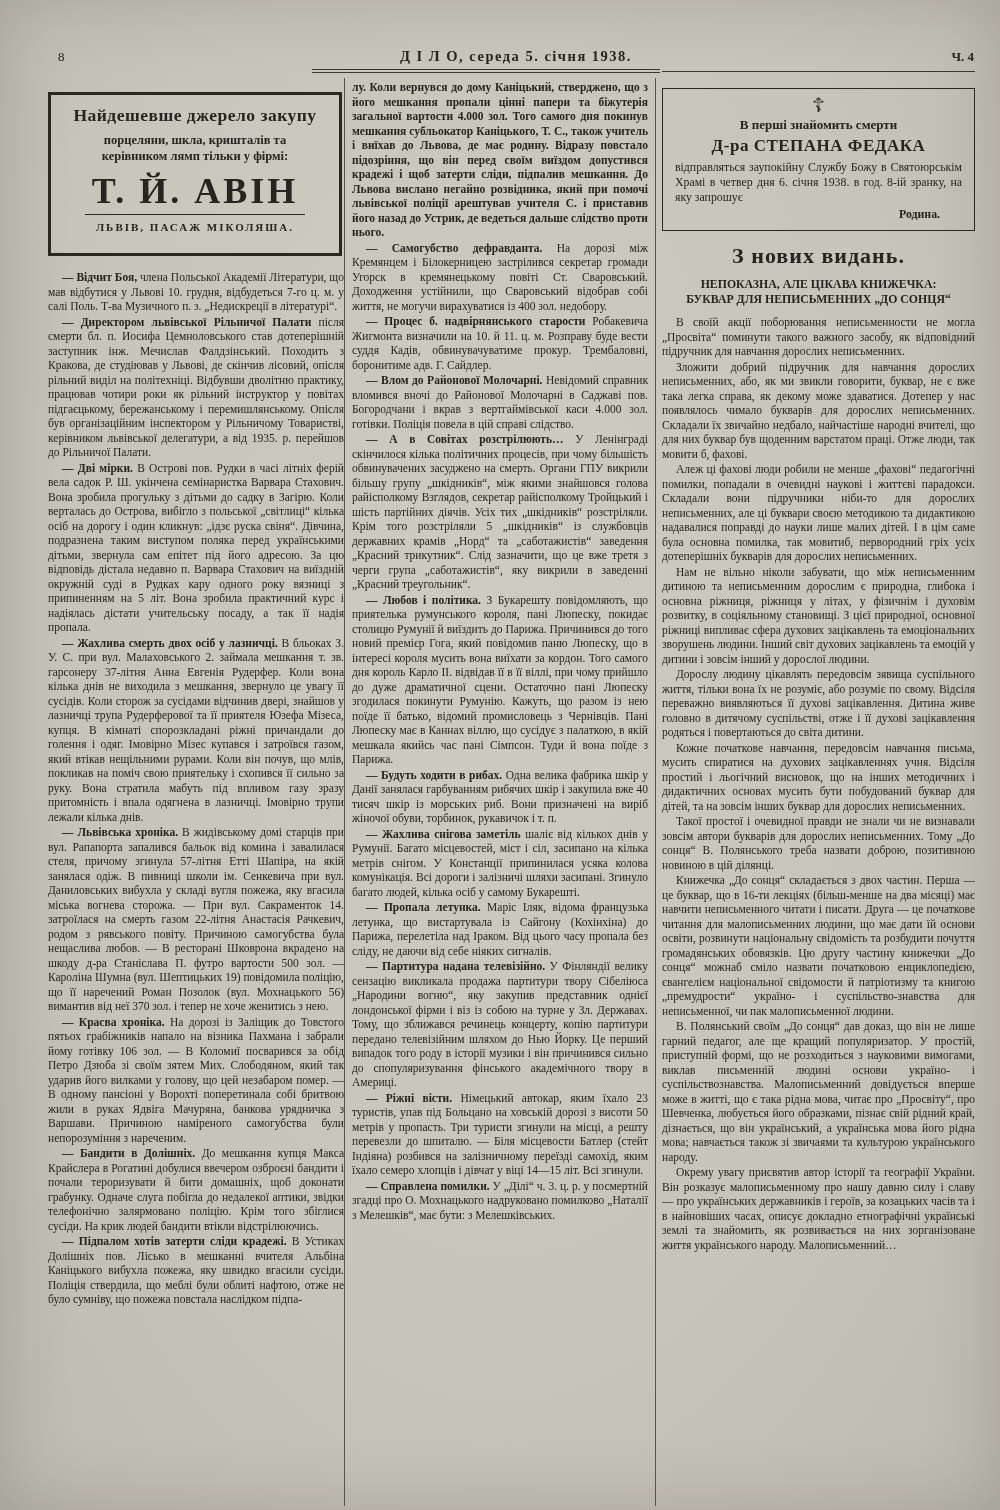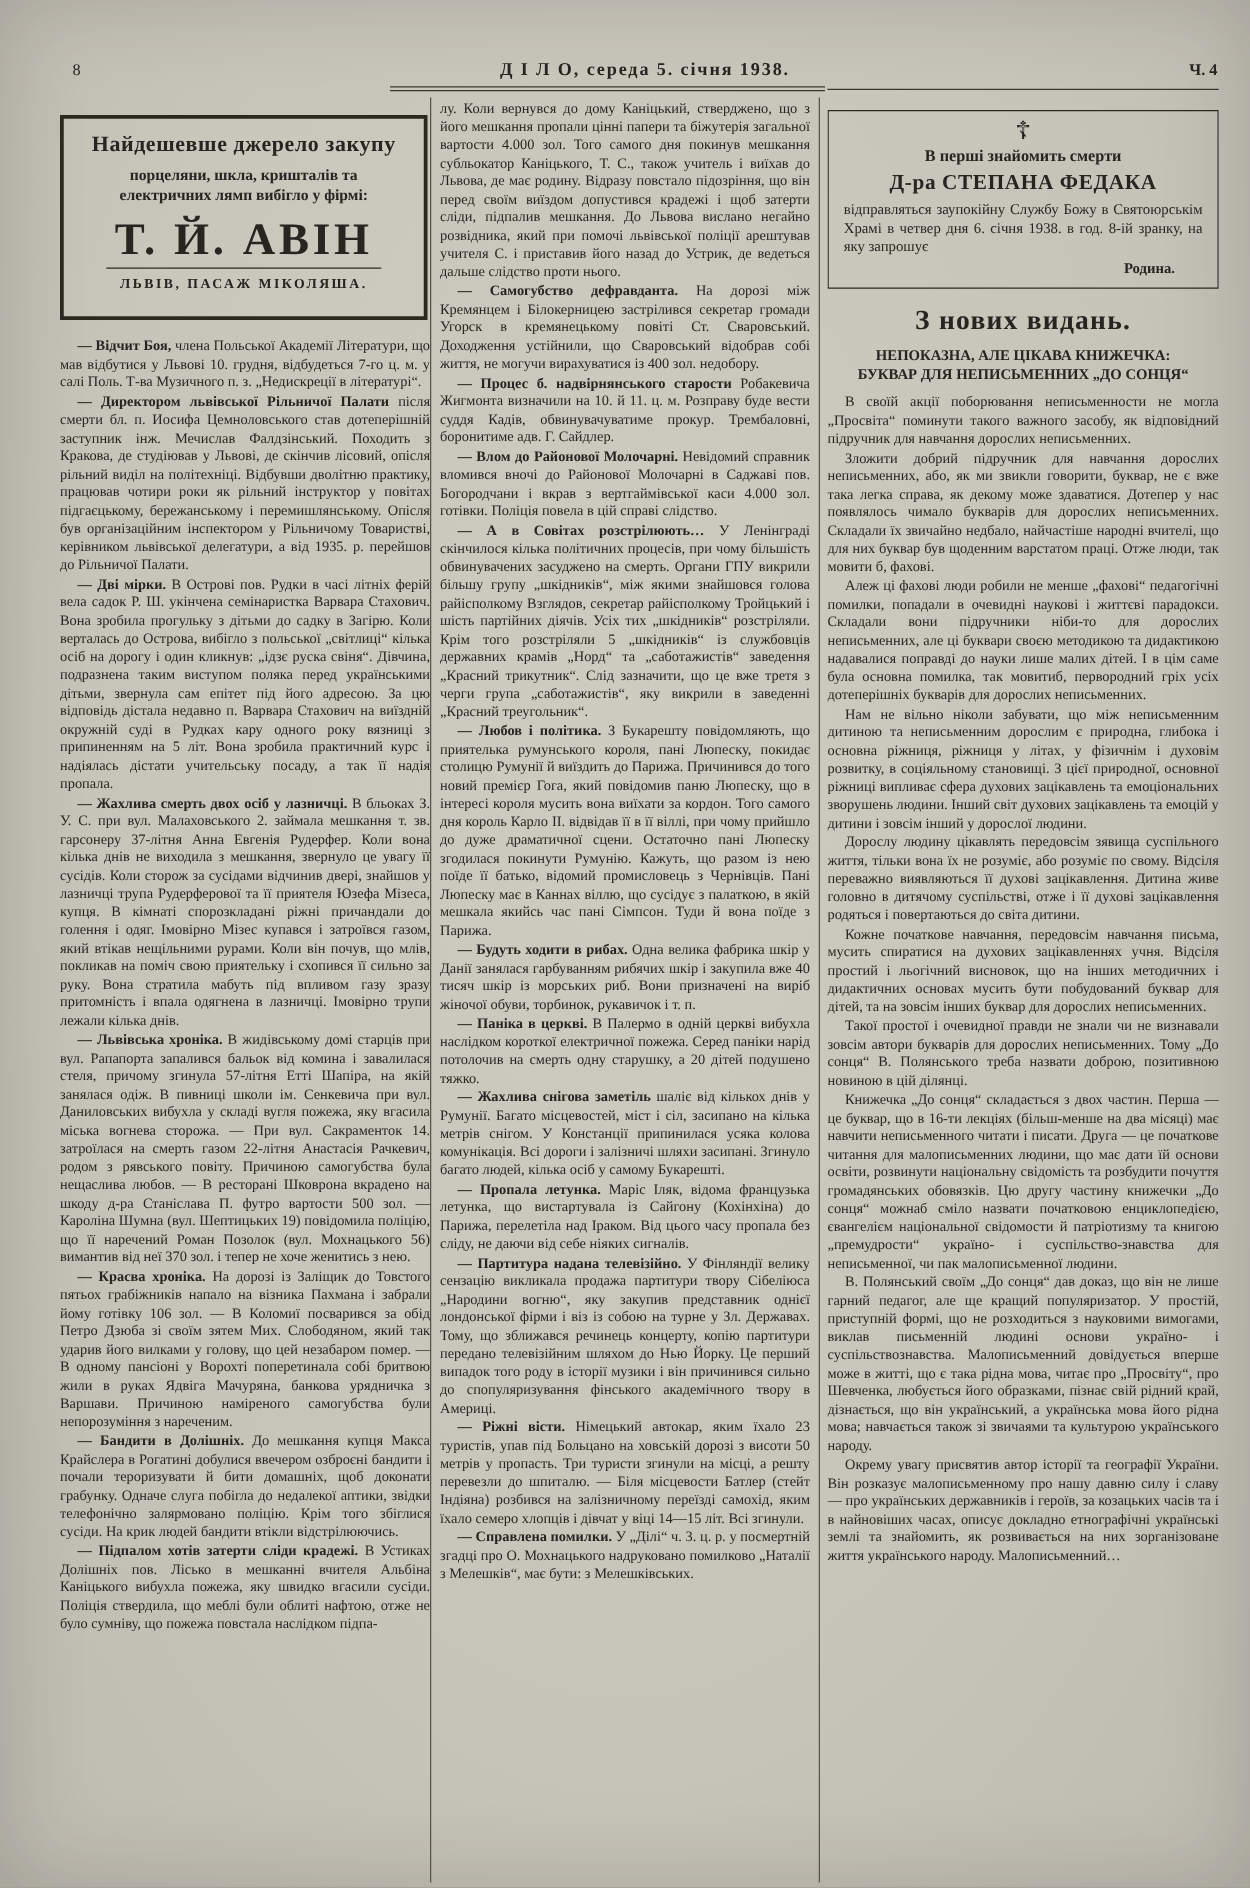--- a/index.html
+++ b/index.html
@@ -23,21 +23,21 @@
   .vrule { position:absolute; top:78px; bottom:4px; width:1px; background:#57544b; }
   .v1 { left:344px; } .v2 { left:655px; }
 
   
   .col { position:absolute; overflow:hidden; text-align:justify; }
   .col-left  { left:48px;  top:86px; width:296px; height:1420px; }
   .col-mid   { left:352px; top:79px; width:296px; height:1428px; }
   .col-right { left:662px; top:84px; width:313px; height:1424px; }
 
   .para { font-size:11.5px; line-height:14.5px; text-indent:14px; margin:1px 0; }
-  .para.noindent { text-indent:0; }
+  .para.noindent { text-indent:0;font-weight:bold; }
   .lead { font-weight:bold; }
 
   
   .adbox { border:3px solid #2b2820; padding:10px 8px 20px; text-align:center; margin:6px 2px 14px 0;
     background:rgba(255,255,255,0.04); }
   .ad-l1 { font-weight:bold; font-size:17.5px; letter-spacing:.5px; margin-bottom:6px; }
   .ad-l2, .ad-l3 { font-weight:bold; font-size:12.5px; line-height:16px; }
   .ad-brand { font-weight:bold; font-size:36px; letter-spacing:3px; margin:6px 0 2px; }
   .ad-rule { height:1px; background:#2b2820; margin:2px 26px 6px; }
   .ad-l4 { font-weight:bold; font-size:11px; letter-spacing:2px; }
@@ -65,21 +65,21 @@
   </div>
   <div class="rule-double"></div>
   <div class="rule-right"></div>
   <div class="vrule v1"></div>
   <div class="vrule v2"></div>
 
   <div class="col col-left">
     <div class="adbox">
       <div class="ad-l1">Найдешевше джерело закупу</div>
       <div class="ad-l2">порцеляни, шкла, кришталів та</div>
-      <div class="ad-l3">електричних лямп вибігло у фірмі:</div>
+      <div class="ad-l3">керівником лямп тільки у фірмі:</div>
       <div class="ad-brand">Т. Й. АВІН</div>
       <div class="ad-rule"></div>
       <div class="ad-l4">ЛЬВІВ, ПАСАЖ МІКОЛЯША.</div>
     </div>
     <div>
         <p class="para"><span class="lead">— Відчит Боя,</span> члена Польської Академії Літератури, що мав відбутися у Львові 10. грудня, відбудеться 7-го ц. м. у салі Поль. Т-ва Музичного п. з. „Недискреції в літературі“.</p>
         <p class="para"><span class="lead">— Директором львівської Рільничої Палати</span> після смерти бл. п. Иосифа Цемноловського став дотеперішній заступник інж. Мечислав Фалдзінський. Походить з Кракова, де студіював у Львові, де скінчив лісовий, опісля рільний виділ на політехніці. Відбувши дволітню практику, працював чотири роки як рільний інструктор у повітах підгаєцькому, бережанському і перемишлянському. Опісля був організаційним інспектором у Рільничому Товаристві, керівником львівської делегатури, а від 1935. р. перейшов до Рільничої Палати.</p>
         <p class="para"><span class="lead">— Дві мірки.</span> В Острові пов. Рудки в часі літніх ферій вела садок Р. Ш. укінчена семінаристка Варвара Стахович. Вона зробила прогульку з дітьми до садку в Загірю. Коли верталась до Острова, вибігло з польської „світлиці“ кілька осіб на дорогу і один кликнув: „ідзє руска свіня“. Дівчина, подразнена таким виступом поляка перед українськими дітьми, звернула сам епітет під його адресою. За цю відповідь дістала недавно п. Варвара Стахович на виїздній окружній суді в Рудках кару одного року вязниці з припиненням на 5 літ. Вона зробила практичний курс і надіялась дістати учительську посаду, а так її надія пропала.</p>
         <p class="para"><span class="lead">— Жахлива смерть двох осіб у лазничці.</span> В бльоках З. У. С. при вул. Малаховського 2. займала мешкання т. зв. гарсонеру 37-літня Анна Евгенія Рудерфер. Коли вона кілька днів не виходила з мешкання, звернуло це увагу її сусідів. Коли сторож за сусідами відчинив двері, знайшов у лазничці трупа Рудерферової та її приятеля Юзефа Мізеса, купця. В кімнаті спорозкладані ріжні причандали до голення і одяг. Імовірно Мізес купався і затроївся газом, який втікав нещільними рурами. Коли він почув, що млів, покликав на поміч свою приятельку і схопився її сильно за руку. Вона стратила мабуть під впливом газу зразу притомність і впала одягнена в лазничці. Імовірно трупи лежали кілька днів.</p>
         <p class="para"><span class="lead">— Львівська хроніка.</span> В жидівському домі старців при вул. Рапапорта запалився бальок від комина і завалилася стеля, причому згинула 57-літня Етті Шапіра, на якій занялася одіж. В пивниці школи ім. Сенкевича при вул. Даниловських вибухла у складі вугля пожежа, яку вгасила міська вогнева сторожа. — При вул. Сакраменток 14. затроїлася на смерть газом 22-літня Анастасія Рачкевич, родом з рявського повіту. Причиною самогубства була нещаслива любов. — В ресторані Шковрона вкрадено на шкоду д-ра Станіслава П. футро вартости 500 зол. — Кароліна Шумна (вул. Шептицьких 19) повідомила поліцію, що її наречений Роман Позолок (вул. Мохнацького 56) вимантив від неї 370 зол. і тепер не хоче женитись з нею.</p>
@@ -91,21 +91,20 @@
 
   <div class="col col-mid">
     <div>
         <p class="para noindent">лу. Коли вернувся до дому Каніцький, стверджено, що з його мешкання пропали цінні папери та біжутерія загальної вартости 4.000 зол. Того самого дня покинув мешкання субльокатор Каніцького, Т. С., також учитель і виїхав до Львова, де має родину. Відразу повстало підозріння, що він перед своїм виїздом допустився крадежі і щоб затерти сліди, підпалив мешкання. До Львова вислано негайно розвідника, який при помочі львівської поліції арештував учителя С. і приставив його назад до Устрик, де ведеться дальше слідство проти нього.</p>
         <p class="para"><span class="lead">— Самогубство дефравданта.</span> На дорозі між Кремянцем і Білокерницею застрілився секретар громади Угорск в кремянецькому повіті Ст. Сваровський. Доходження устійнили, що Сваровський відобрав собі життя, не могучи вирахуватися із 400 зол. недобору.</p>
         <p class="para"><span class="lead">— Процес б. надвірнянського старости</span> Робакевича Жигмонта визначили на 10. й 11. ц. м. Розправу буде вести суддя Кадів, обвинувачуватиме прокур. Трембаловні, боронитиме адв. Г. Сайдлер.</p>
         <p class="para"><span class="lead">— Влом до Районової Молочарні.</span> Невідомий справник вломився вночі до Районової Молочарні в Саджаві пов. Богородчани і вкрав з вертгаймівської каси 4.000 зол. готівки. Поліція повела в цій справі слідство.</p>
         <p class="para"><span class="lead">— А в Совітах розстрілюють…</span> У Ленінграді скінчилося кілька політичних процесів, при чому більшість обвинувачених засуджено на смерть. Органи ГПУ викрили більшу групу „шкідників“, між якими знайшовся голова райісполкому Взглядов, секретар райісполкому Тройцький і шість партійних діячів. Усіх тих „шкідників“ розстріляли. Крім того розстріляли 5 „шкідників“ із службовців державних крамів „Норд“ та „саботажистів“ заведення „Красний трикутник“. Слід зазначити, що це вже третя з черги група „саботажистів“, яку викрили в заведенні „Красний треугольник“.</p>
         <p class="para"><span class="lead">— Любов і політика.</span> З Букарешту повідомляють, що приятелька румунського короля, пані Люпеску, покидає столицю Румунії й виїздить до Парижа. Причинився до того новий премієр Гога, який повідомив паню Люпеску, що в інтересі короля мусить вона виїхати за кордон. Того самого дня король Карло II. відвідав її в її віллі, при чому прийшло до дуже драматичної сцени. Остаточно пані Люпеску згодилася покинути Румунію. Кажуть, що разом із нею поїде її батько, відомий промисловець з Чернівців. Пані Люпеску має в Каннах віллю, що сусідує з палаткою, в якій мешкала якийсь час пані Сімпсон. Туди й вона поїде з Парижа.</p>
         <p class="para"><span class="lead">— Будуть ходити в рибах.</span> Одна велика фабрика шкір у Данії занялася гарбуванням рибячих шкір і закупила вже 40 тисяч шкір із морських риб. Вони призначені на виріб жіночої обуви, торбинок, рукавичок і т. п.</p>
-        <p class="para"><span class="lead">— Паніка в церкві.</span> В Палермо в одній церкві вибухла наслідком короткої електричної пожежа. Серед паніки нарід потолочив на смерть одну старушку, а 20 дітей подушено тяжко.</p>
         <p class="para"><span class="lead">— Жахлива снігова заметіль</span> шаліє від кількох днів у Румунії. Багато місцевостей, міст і сіл, засипано на кілька метрів снігом. У Констанції припинилася усяка колова комунікація. Всі дороги і залізничі шляхи засипані. Згинуло багато людей, кілька осіб у самому Букарешті.</p>
         <p class="para"><span class="lead">— Пропала летунка.</span> Маріс Іляк, відома французька летунка, що вистартувала із Сайгону (Кохінхіна) до Парижа, перелетіла над Іраком. Від цього часу пропала без сліду, не даючи від себе ніяких сигналів.</p>
         <p class="para"><span class="lead">— Партитура надана телевізійно.</span> У Фінляндії велику сензацію викликала продажа партитури твору Сібеліюса „Народини вогню“, яку закупив представник однієї лондонської фірми і віз із собою на турне у Зл. Державах. Тому, що зближався речинець концерту, копію партитури передано телевізійним шляхом до Нью Йорку. Це перший випадок того роду в історії музики і він причинився сильно до спопуляризування фінського академічного твору в Америці.</p>
         <p class="para"><span class="lead">— Ріжні вісти.</span> Німецький автокар, яким їхало 23 туристів, упав під Больцано на ховській дорозі з висоти 50 метрів у пропасть. Три туристи згинули на місці, а решту перевезли до шпиталю. — Біля місцевости Батлер (стейт Індіяна) розбився на залізничному переїзді самохід, яким їхало семеро хлопців і дівчат у віці 14—15 літ. Всі згинули.</p>
         <p class="para"><span class="lead">— Справлена помилки.</span> У „Ділі“ ч. 3. ц. р. у посмертній згадці про О. Мохнацького надруковано помилково „Наталії з Мелешків“, має бути: з Мелешківських.</p>
       </div>
   </div>
 
   <div class="col col-right">
     <div class="obit">

